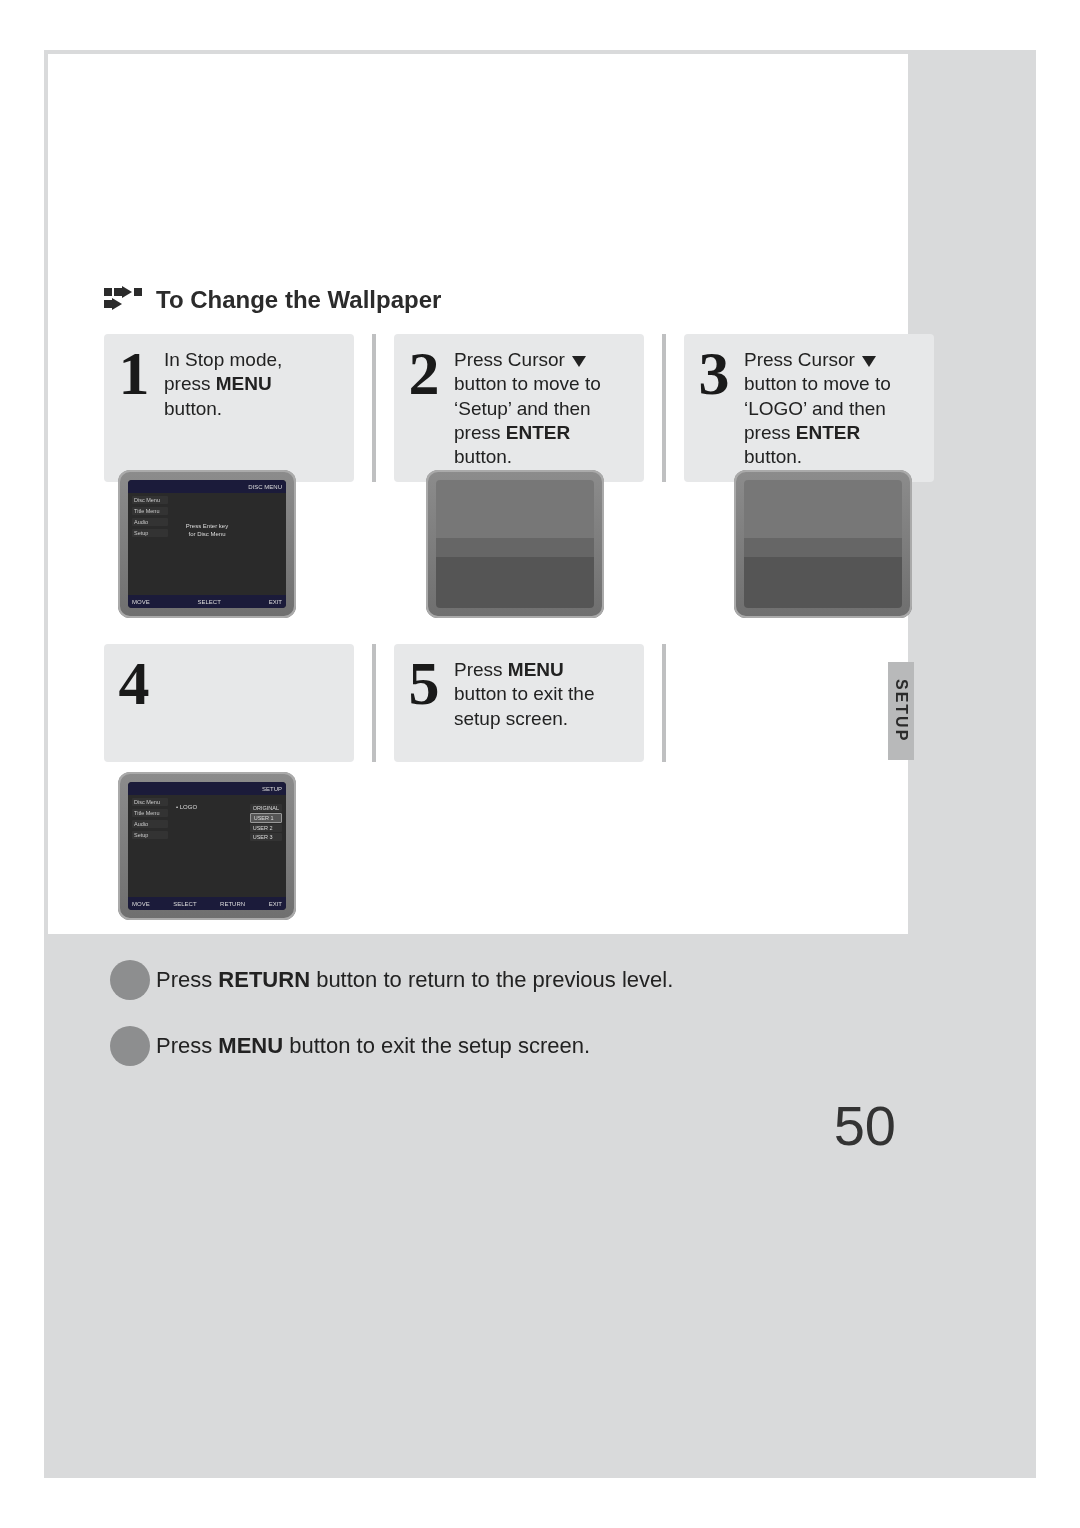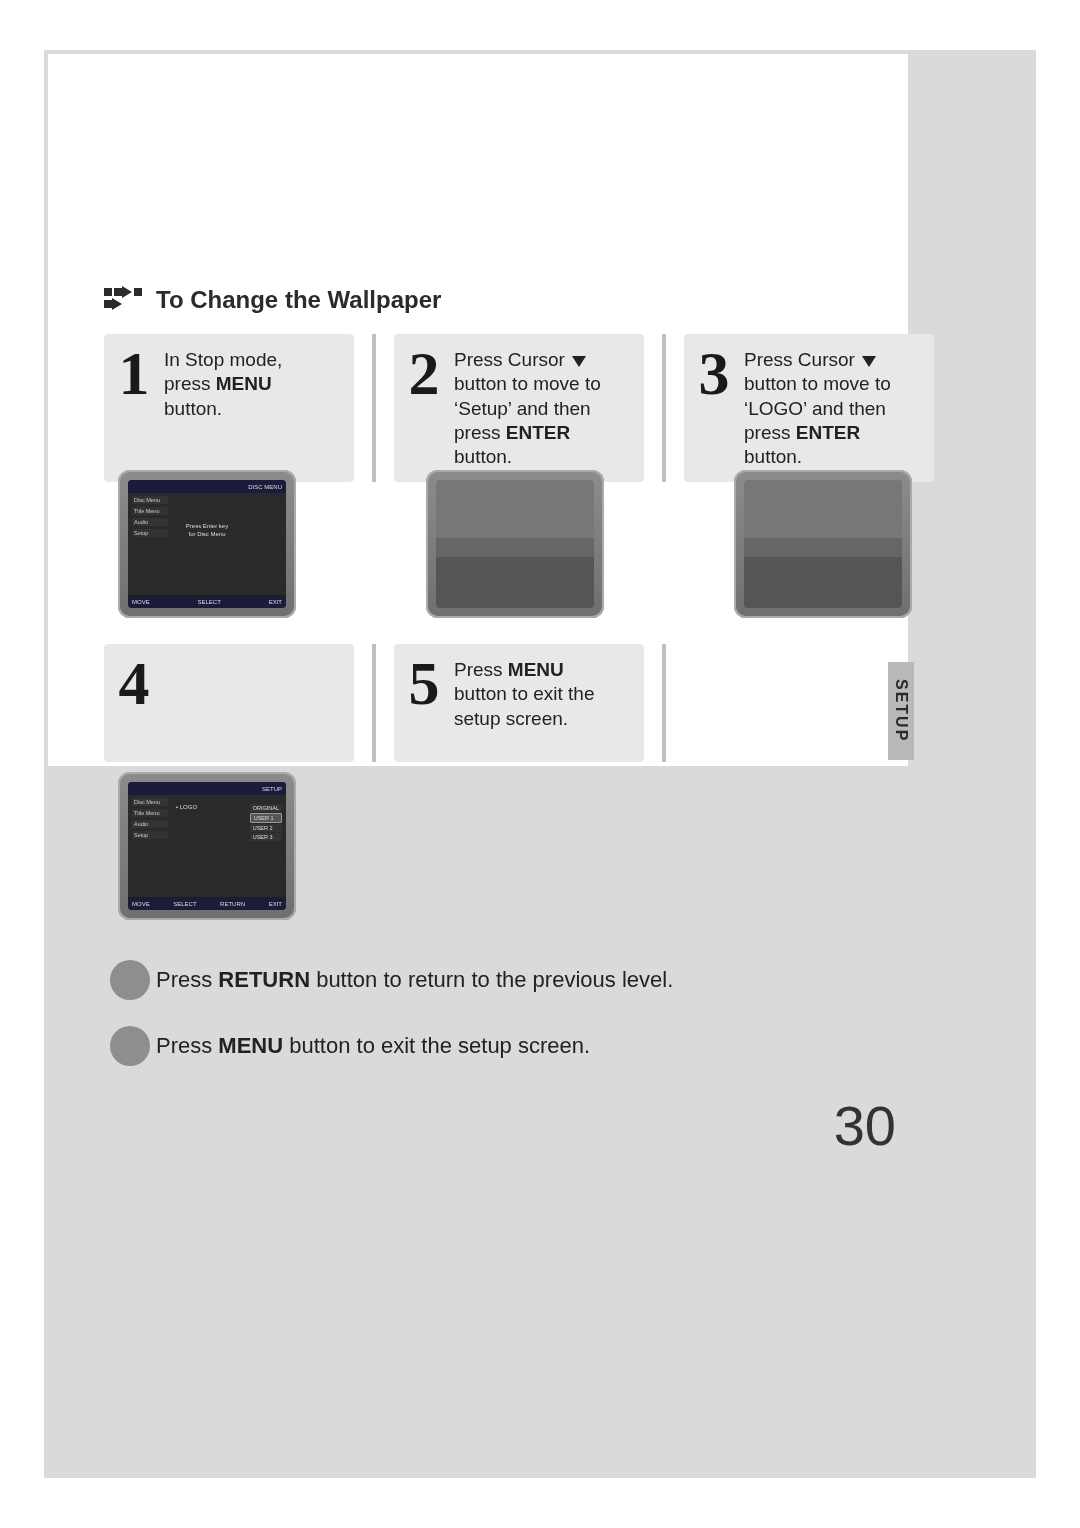--- a/index.html
+++ b/index.html
@@ -18,21 +18,21 @@
     top: 50px;
     width: 992px;
     height: 1428px;
     background: #d9dadb;
   }
   .inner {
     position: absolute;
     left: 4px;
     top: 4px;
     width: 860px;
-    height: 712px;
+    height: 880px;
     background: #fff;
     padding-left: 46px;
   }
   .heading {
     position: absolute;
     left: 56px;
     top: 232px;
     display: flex;
     align-items: center;
     gap: 12px;
@@ -363,14 +363,14 @@
       </div>
     </div>
     <div class="note">
       <div class="note-dot"></div>
       <div class="note-text">
         Press <b>MENU</b> button to exit the setup screen.
       </div>
     </div>
   </div>
 
-  <div class="page-num">30</div>
+  <div class="page-num">50</div>
 </div>
 
 </body></html>

